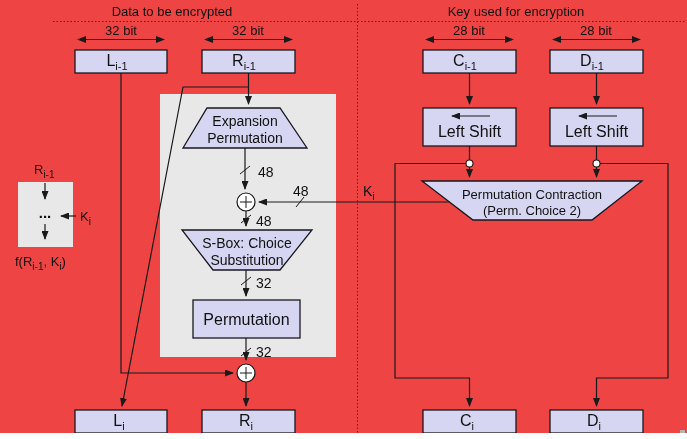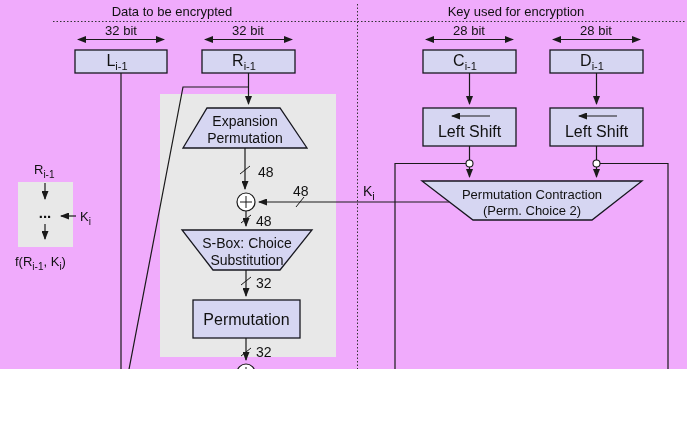--- a/index.html
+++ b/index.html
@@ -2,21 +2,21 @@
 <html style="--box-fill: #d6d6f2; --box-stroke: #17171f; --panel-gray: #e8e8e8; --line: #1a1a1a;"><head>
 <meta charset="utf-8">
 <style>
   :root{
     --box-fill:#d6d6f2;
     --box-stroke:#17171f;
     --panel-gray:#e8e8e8;
     --line:#1a1a1a;
   }
   html,body{margin:0;padding:0;background:#fff;}
-  #stage{position:relative;width:687px;height:369px;background:#f0abfc;overflow:hidden;}
+  #stage{position:relative;width:687px;height:433px;background:#ef4444;overflow:hidden;}
   svg{position:absolute;left:0;top:0;}
   text{font-family:"Liberation Sans","DejaVu Sans",sans-serif;fill:#111;}
   .hdr{font-size:13px;}
   .bit{font-size:13px;}
   .reg{font-size:16px;}
   .sub{font-size:11px;}
   .blk{font-size:14px;}
   .blk-lg{font-size:16px;}
   .blk-sm{font-size:13px;}
   .wlbl{font-size:14px;}

